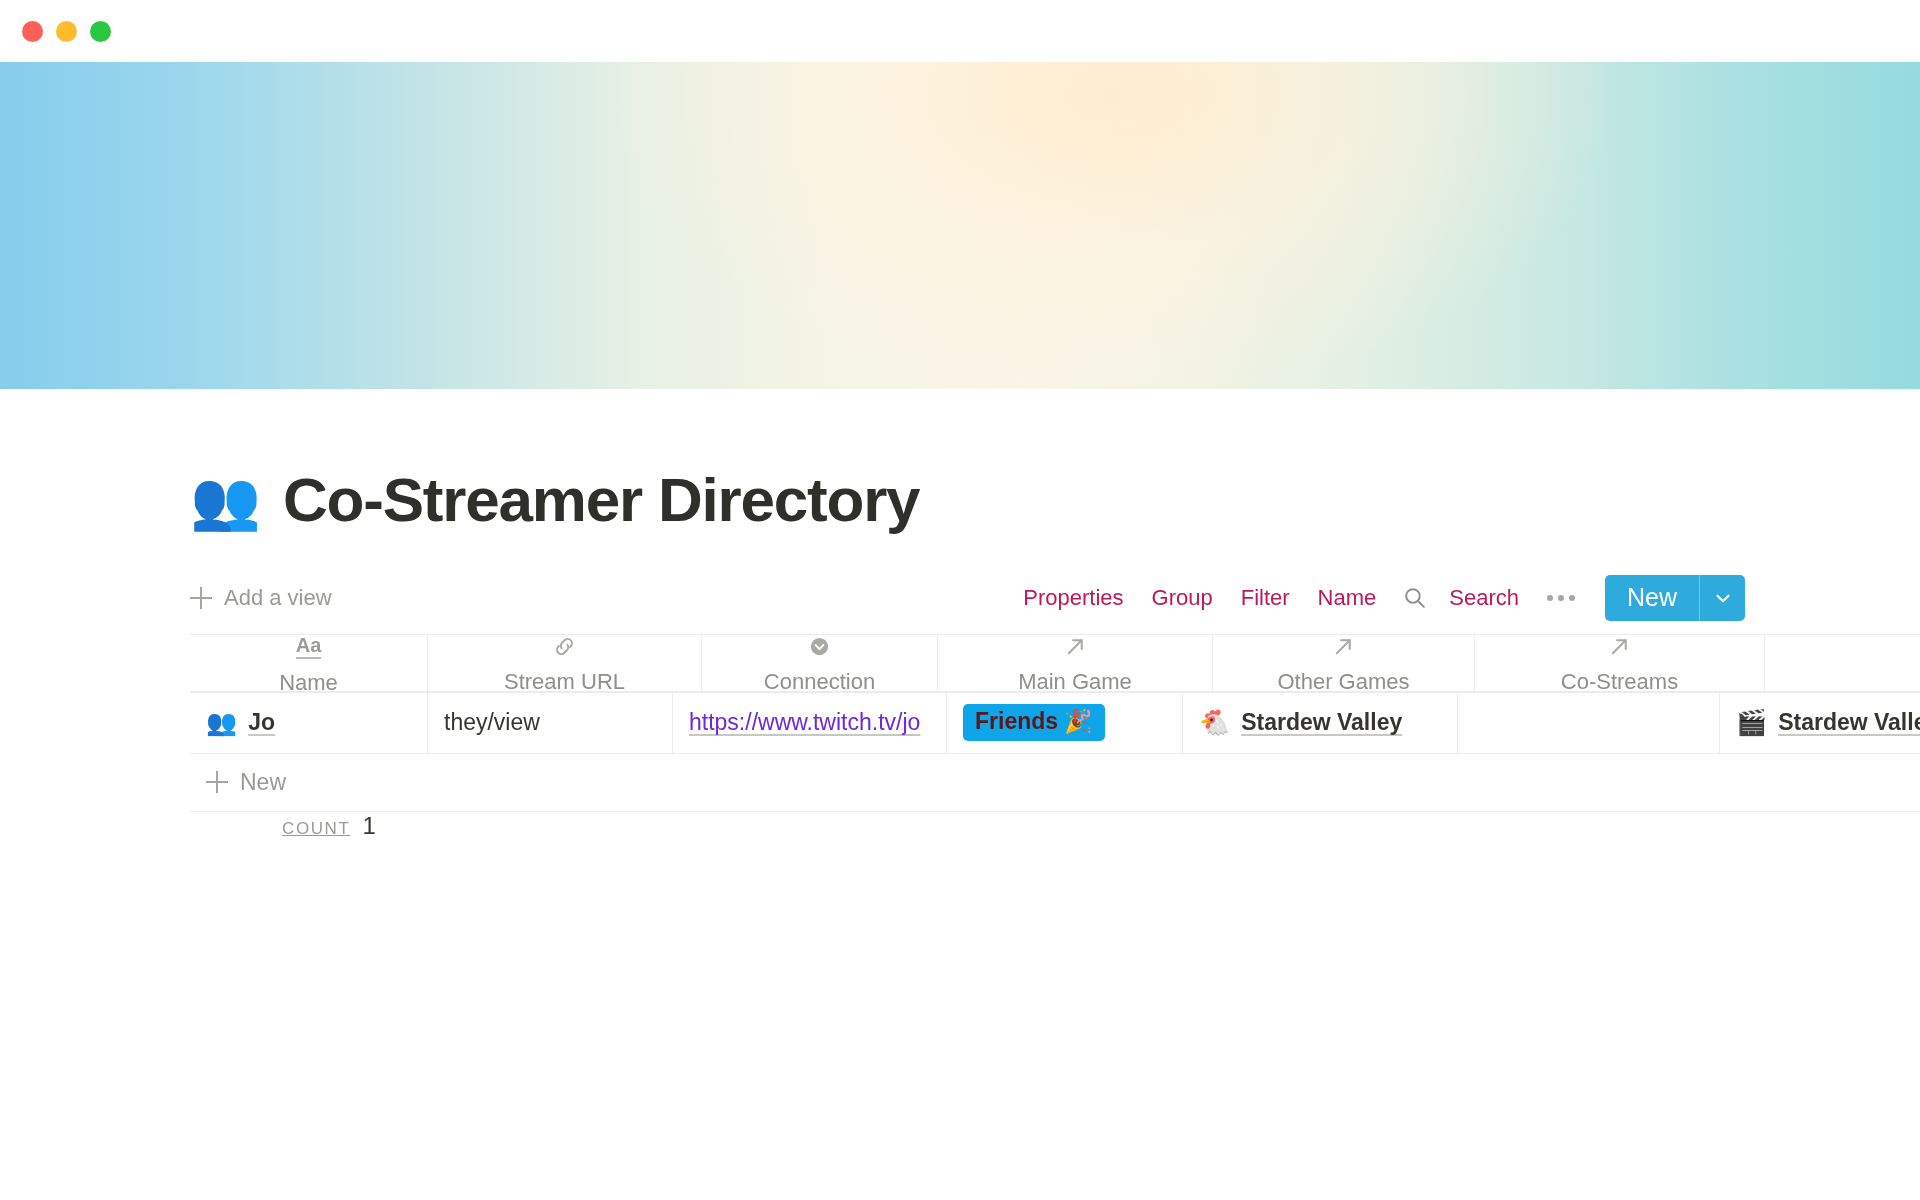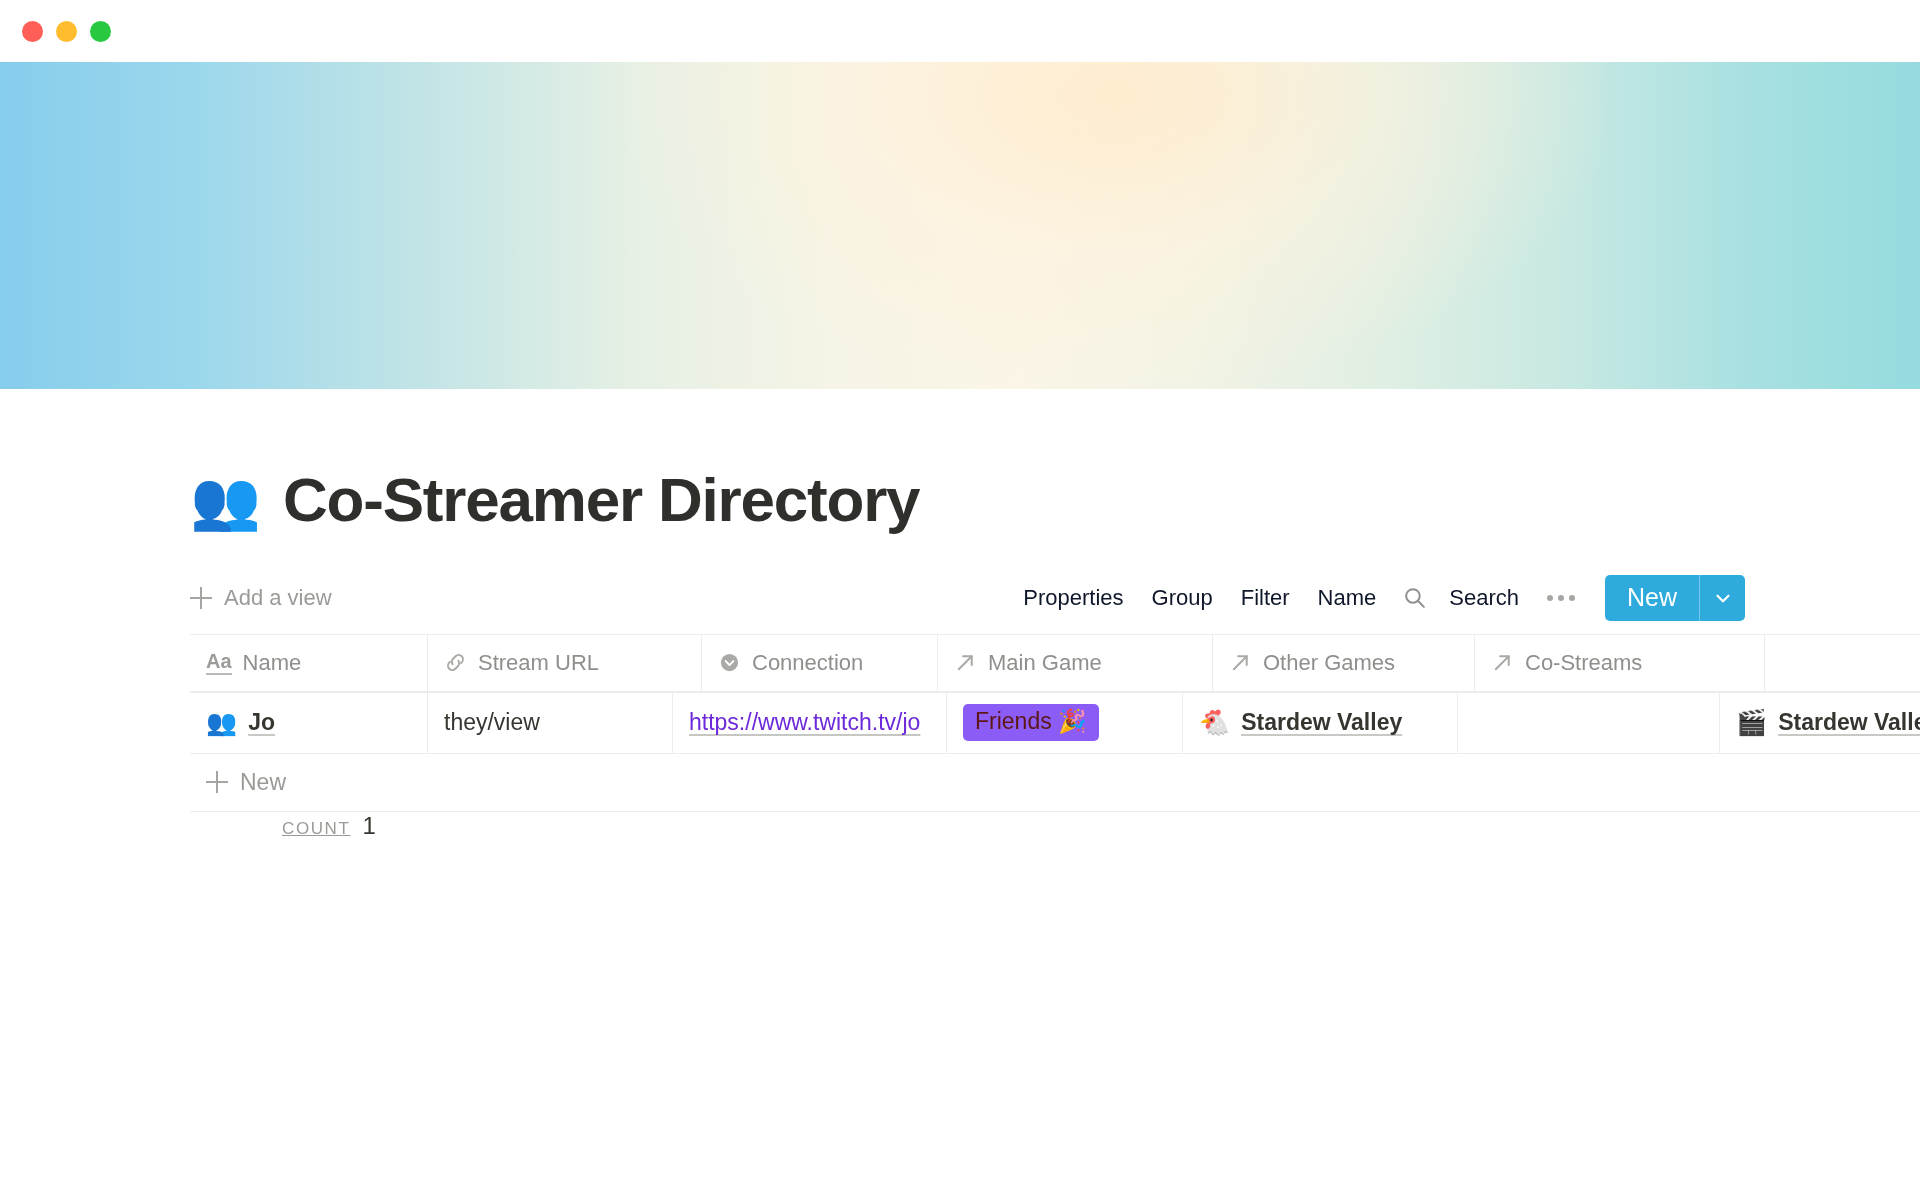--- a/index.html
+++ b/index.html
@@ -93,21 +93,21 @@
   .plus-glyph::after  { top: 0; left: 10px; height: 22px; width: 2px; }
 
   .toolbar-spacer { flex: 1; }
 
   .tb-actions {
     display: flex;
     align-items: center;
     gap: 0px;
   }
   .tb-item {
-    color: #0f172a;
+    color: #be185d;
     font-size: 22px;
     padding: 6px 14px;
     border-radius: 4px;
     white-space: nowrap;
   }
   .tb-search {
     display: flex; align-items: center; gap: 22px;
     padding: 6px 12px;
   }
   .search-icon svg { display: block; }
@@ -165,20 +165,21 @@
     gap: 11px;
     padding: 0 16px;
     height: 58px;
     overflow: hidden;
     white-space: nowrap;
   }
   .th {
     color: #8f8f8c;
     font-size: 22px;
     height: 56px;
+    flex-direction: column;
   }
   .td {
     color: #37352f;
     font-size: 23px;
     height: 60px;
   }
   .col-name    { width: 238px; }
   .col-pron    { width: 245px; }
   .col-url     { width: 274px; align-items: center; }
   .col-conn    { width: 236px; }
@@ -192,26 +193,26 @@
     border-bottom: 2px solid #b9b9b6; line-height: 1.05; padding-bottom: 1px;
   }
 
   .cell-emoji { font-size: 25px; line-height: 1; flex: none; }
   .linked { text-decoration: underline; text-decoration-color: #c8c8c5; text-underline-offset: 4px; font-weight: 700; text-align: right; }
   .url-text {
     text-decoration: underline; text-decoration-color: #c6c6c3;
     text-underline-offset: 4px; color: #6d28d9; font-weight: 400;
   }
   .tag {
-    background: #8b5cf6;
+    background: #0ea5e9;
     color: #5d1715;
     border-radius: 5px;
     padding: 4px 12px 6px;
     font-size: 23px;
-    display: inline-flex; align-items: center; gap: 7px;
+    display: inline-flex; align-items: center; gap: 7px; font-weight: bold;
   }
 
   .newrow {
     display: flex; align-items: center; gap: 12px;
     color: #9a9a97; font-size: 23px;
     height: 58px;
     padding-left: 16px;
     border-bottom: 1px solid #ececeb;
     width: 2060px;
   }

